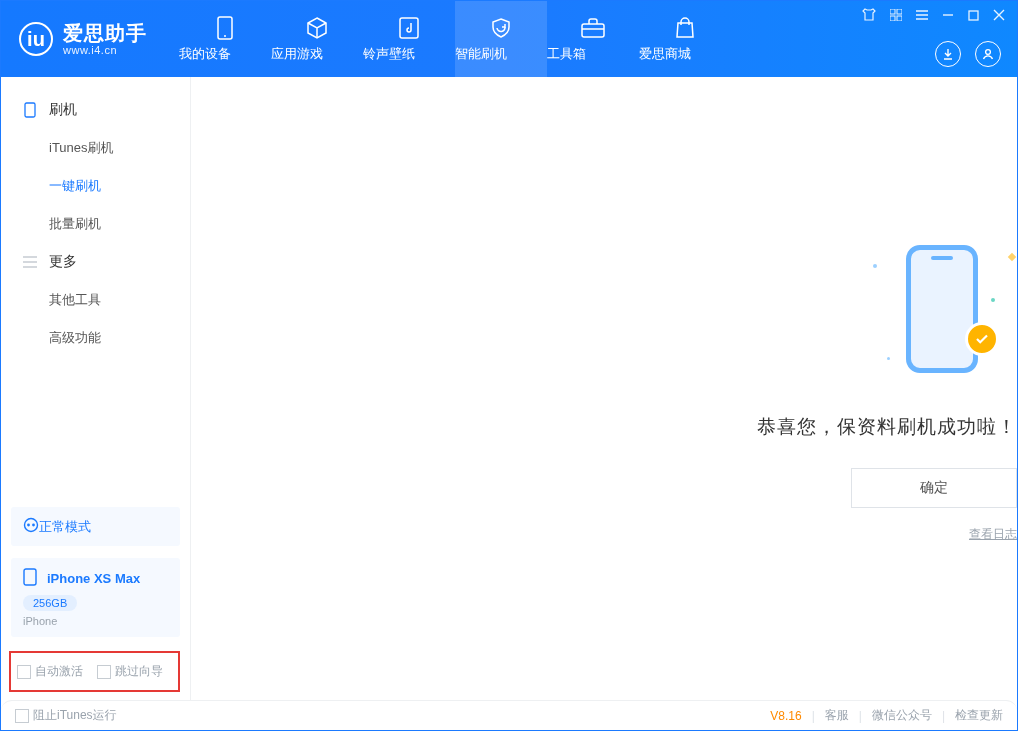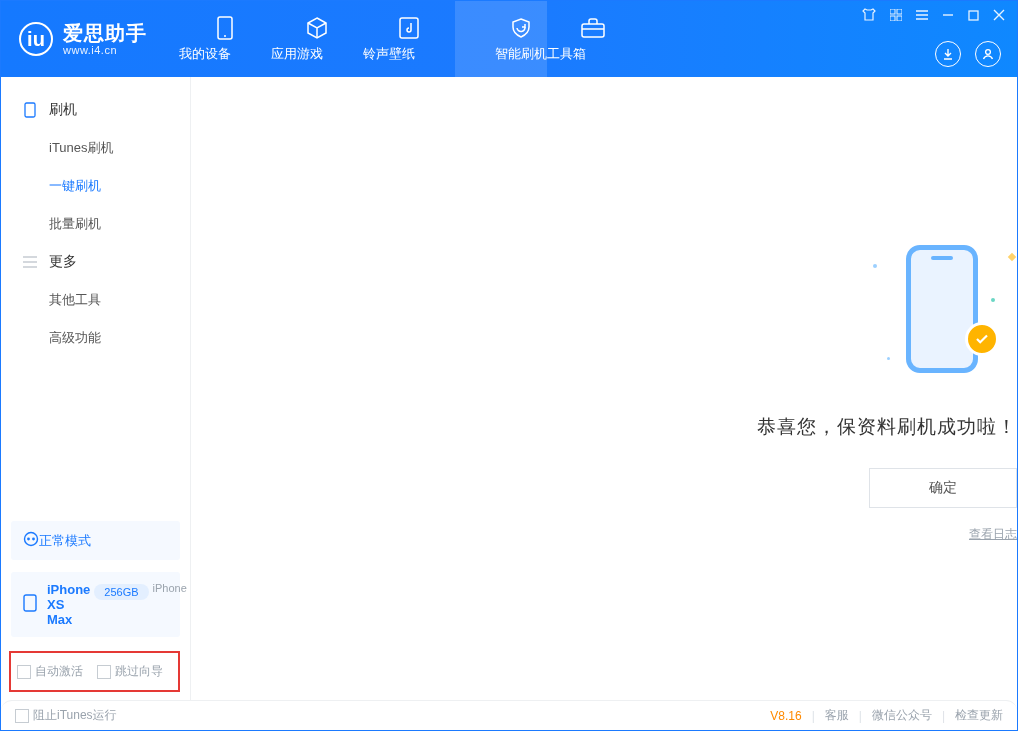--- a/index.html
+++ b/index.html
@@ -20,21 +20,21 @@
 }
 .logo-text { margin-left: 10px; line-height: 1.1; }
 .logo-text .t1 { font-size: 20px; font-weight: 600; letter-spacing: 1px; }
 .logo-text .t2 { font-size: 11px; opacity: .9; letter-spacing: .5px; }
 
 .nav { display: flex; }
 .nav-item {
   width: 92px; display: flex; flex-direction: column; justify-content: center;
   cursor: pointer; font-size: 13px; position: relative;
 }
-.nav-item.active { background: rgba(255,255,255,.14); padding-left: 40px; }
+.nav-item.active { background: rgba(255,255,255,.14); }
 .nav-item .nico { height: 26px; display:flex; align-items:center; justify-content:center; margin-bottom:4px;}
 .nav-item svg { fill:#fff; }
 
 .header-right {
   position: absolute; right: 12px; top: 0; height: 100%;
   display: flex; flex-direction: column; justify-content: space-between; align-items: flex-end;
   padding: 6px 0 10px;
 }
 .win-ctrls { display: flex; gap: 14px; align-items:center; }
 .win-ctrls span, .win-ctrls svg { cursor: pointer; color:#fff; fill:#fff; opacity:.95; }
@@ -48,21 +48,21 @@
 .sidebar { width: 190px; border-right:1px solid #eef0f2; display:flex; flex-direction:column; }
 .side-scroll { flex:1; overflow:auto; padding-top:14px;}
 .side-group-hd { display:flex; align-items:center; padding: 10px 20px; color:#333; font-size:14px; }
 .side-group-hd .gico { width:18px; display:flex; justify-content:center; margin-right:10px; }
 .side-item {
   padding: 10px 20px 10px 48px; font-size:13px; color:#555; cursor:pointer;
 }
 .side-item.active { color:#1b7aff; }
 
 .side-panel { margin: 6px 10px; background:#f5f9ff; border-radius:3px; padding:10px 12px; font-size:13px; color:#1b7aff; display:flex; align-items:center; }
-.side-panel.dev { flex-direction:row; align-items:flex-start; gap:4px;}
+.side-panel.dev { flex-direction:column; align-items:flex-start; gap:4px;}
 .dev-name { font-weight:600; }
 .dev-badge { display:inline-block; background:#e3efff; color:#1b7aff; font-size:11px; padding:2px 10px; border-radius:10px; margin-top:2px;}
 .dev-sub { color:#9aa3ad; font-size:11px; }
 
 .side-bottom { border:2px solid #e53935; margin:8px 10px 8px 8px; padding:10px 6px; display:flex; align-items:center; gap:14px; }
 .cb { width:14px; height:14px; border:1px solid #c6ccd2; display:inline-block; vertical-align:middle; margin-right:4px; cursor:pointer; background:#fff;}
 .cb-label { font-size:12px; color:#9aa3ad; display:flex; align-items:center;}
 
 
 .main { flex:1; display:flex; flex-direction:column; align-items:flex-end; justify-content:center; position:relative; }
@@ -71,21 +71,21 @@
 .phone:before{content:""; position:absolute; top:6px; left:50%; transform:translateX(-50%); width:22px; height:4px; background:#69b4ff; border-radius:3px;}
 .check { position:absolute; right:18px; bottom:28px; width:34px; height:34px; background:#ffb400; border-radius:50%; display:flex; align-items:center; justify-content:center; border:3px solid #fff;}
 .check svg{width:16px;height:16px;}
 .spark { position:absolute; background:#9cd0ff; }
 .spark.s1{width:4px;height:4px;border-radius:50%; left:6px; top:30px;}
 .spark.s2{width:6px;height:6px;transform:rotate(45deg); right:2px; top:20px; background:#ffd36b;}
 .spark.s3{width:4px;height:4px;border-radius:50%; right:22px; top:64px; background:#6bd6c4;}
 .spark.s4{width:3px;height:3px;border-radius:50%; left:20px; bottom:24px;}
 
 .success-text { font-size:19px; color:#333; letter-spacing:1px; }
-.ok-btn { margin-top:28px; width:148px; height:40px; border:1px solid #dfe3e8; background:#fff; color:#555; font-size:14px; cursor:pointer;}
+.ok-btn { margin-top:28px; width:166px; height:40px; border:1px solid #dfe3e8; background:#fff; color:#555; font-size:14px; cursor:pointer;}
 .log-link { margin-top:18px; color:#9aa3ad; font-size:12px; text-decoration:underline; cursor:pointer;}
 
 
 .footer { height:30px; border-top:1px solid #eef0f2; display:flex; align-items:center; padding:0 14px; font-size:12px; color:#9aa3ad;border-radius:11px; }
 .footer .left { display:flex; align-items:center; gap:6px;}
 .footer .right { margin-left:auto; display:flex; align-items:center; gap:10px;}
 .footer .ver { color:#ff8a00;}
 .footer .sep { color:#dfe3e8; }
 .footer .lnk { color:#9aa3ad; cursor:pointer;}
 </style>
@@ -140,20 +140,29 @@
       <span>智能刷机</span>
     </div>
     <div class="nav-item">
       <span class="nico">
           <svg width="26" height="22" viewBox="0 0 26 22">
             <rect x="2" y="7" width="22" height="13" rx="2" fill="none" stroke="#fff" stroke-width="1.5"></rect>
             <path d="M9 7V4a2 2 0 012-2h4a2 2 0 012 2v3M2 12h22" stroke="#fff" stroke-width="1.5" fill="none"></path>
           </svg>
         </span>
       <span>工具箱</span>
+    </div>
+    <div class="nav-item">
+      <span class="nico">
+          <svg width="22" height="24" viewBox="0 0 22 24">
+            <path d="M4 7h14l1 14H3z" fill="none" stroke="#fff" stroke-width="1.5"></path>
+            <path d="M7 9V6a4 4 0 018 0v3" fill="none" stroke="#fff" stroke-width="1.5"></path>
+          </svg>
+        </span>
+      <span>爱思商城</span>
     </div>
   </div>
 
   <div class="header-right">
     <div class="win-ctrls">
       <span><svg width="14" height="14" viewBox="0 0 14 14">
             <path d="M3 2l2 1h4l2-1 2 2-2 2v7H3V6L1 4z" fill="none" stroke="#fff" stroke-width="1.2"></path>
           </svg></span>
       <span><svg width="12" height="12" viewBox="0 0 12 12">
             <rect x="0" y="0" width="5" height="5" fill="none" stroke="#fff"></rect>

